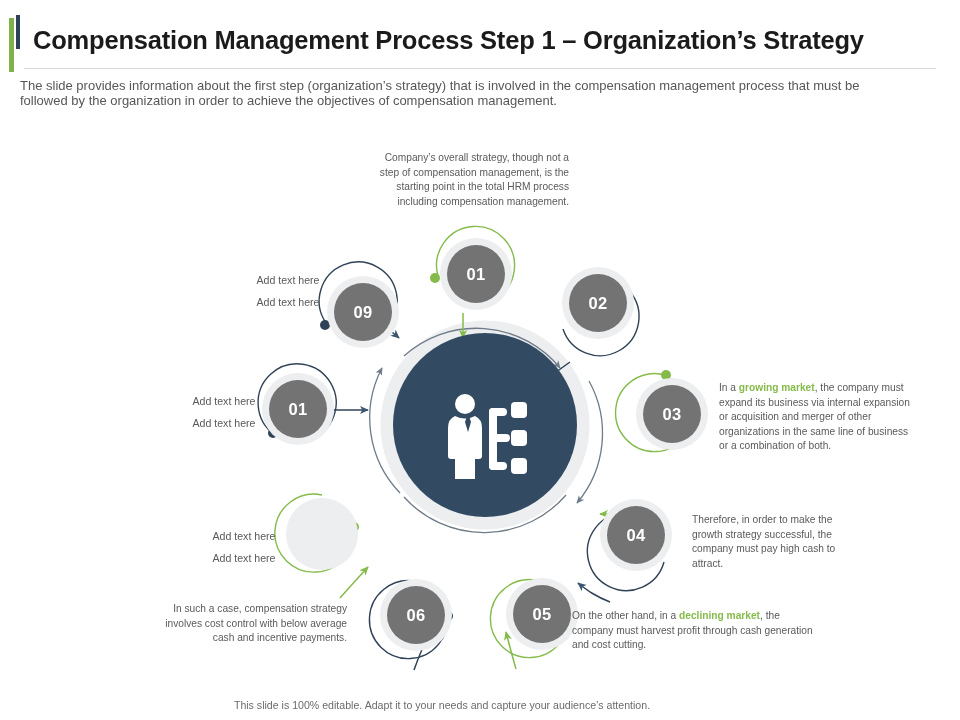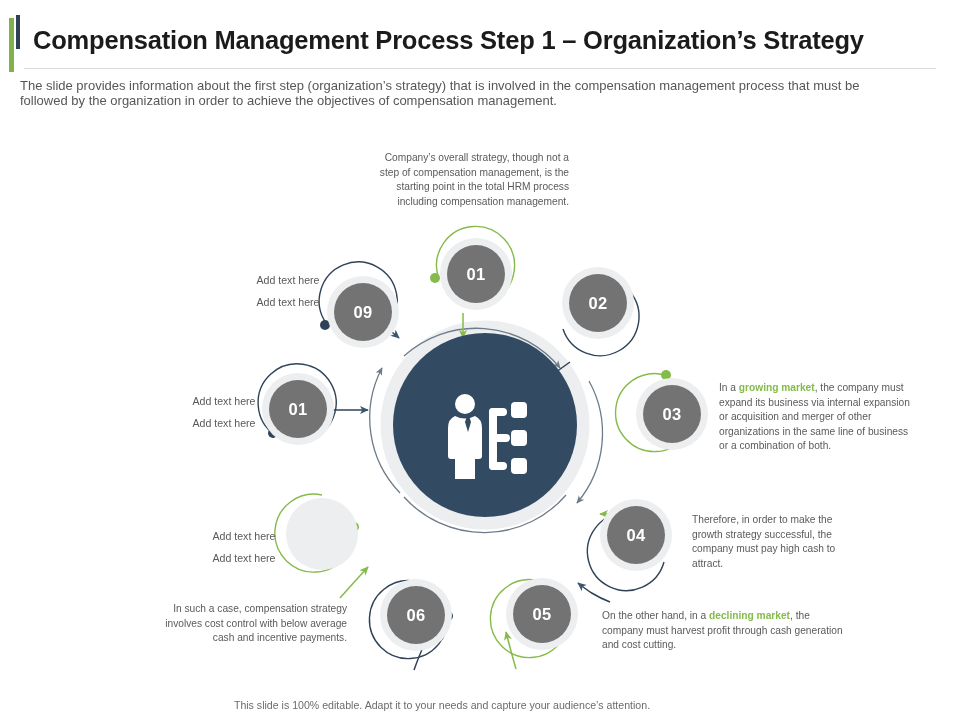--- a/index.html
+++ b/index.html
@@ -271,21 +271,21 @@
     <div class="disc">09</div>
   </div>
 
   <div class="caption" style="left:364px; top:41px; width:205px; text-align:right;">Company’s overall strategy, though not a step of compensation management,  is the starting point in the total HRM  process including compensation management.</div>
 
 
   <div class="caption" style="left:719px; top:271px; width:200px;"><span>In  a </span><span class="hl-green">growing market</span><span>, the company must expand its business via internal expansion or acquisition and merger of other organizations in  the same line of business or a combination  of both.</span></div>
 
   <div class="caption" style="left:692px; top:403px; width:160px;">Therefore, in order to make the growth strategy successful, the company must  pay high cash to attract.</div>
 
-  <div class="caption" style="left:602px; top:499px; width:245px;"><span>On the other hand, in a </span><span class="hl-green">declining market</span><span>, the company must  harvest profit through cash generation and cost cutting.</span></div>
+  <div class="caption" style="left:572px; top:499px; width:245px;"><span>On the other hand, in a </span><span class="hl-green">declining market</span><span>, the company must  harvest profit through cash generation and cost cutting.</span></div>
 
   <div class="caption" style="left:155px; top:492px; width:192px; text-align:right;">In  such a case, compensation strategy involves cost control with below average cash and incentive payments.</div>
 
   <div class="addtext" style="left:183px; top:415px; width:122px; text-align:center; white-space:pre-line;">Add text here
 Add text here</div>
 
   <div class="addtext" style="left:163px; top:280px; width:122px; text-align:center; white-space:pre-line;">Add text here
 Add text here</div>
 
   <div class="addtext" style="left:227px; top:159px; width:122px; text-align:center; white-space:pre-line;">Add text here

